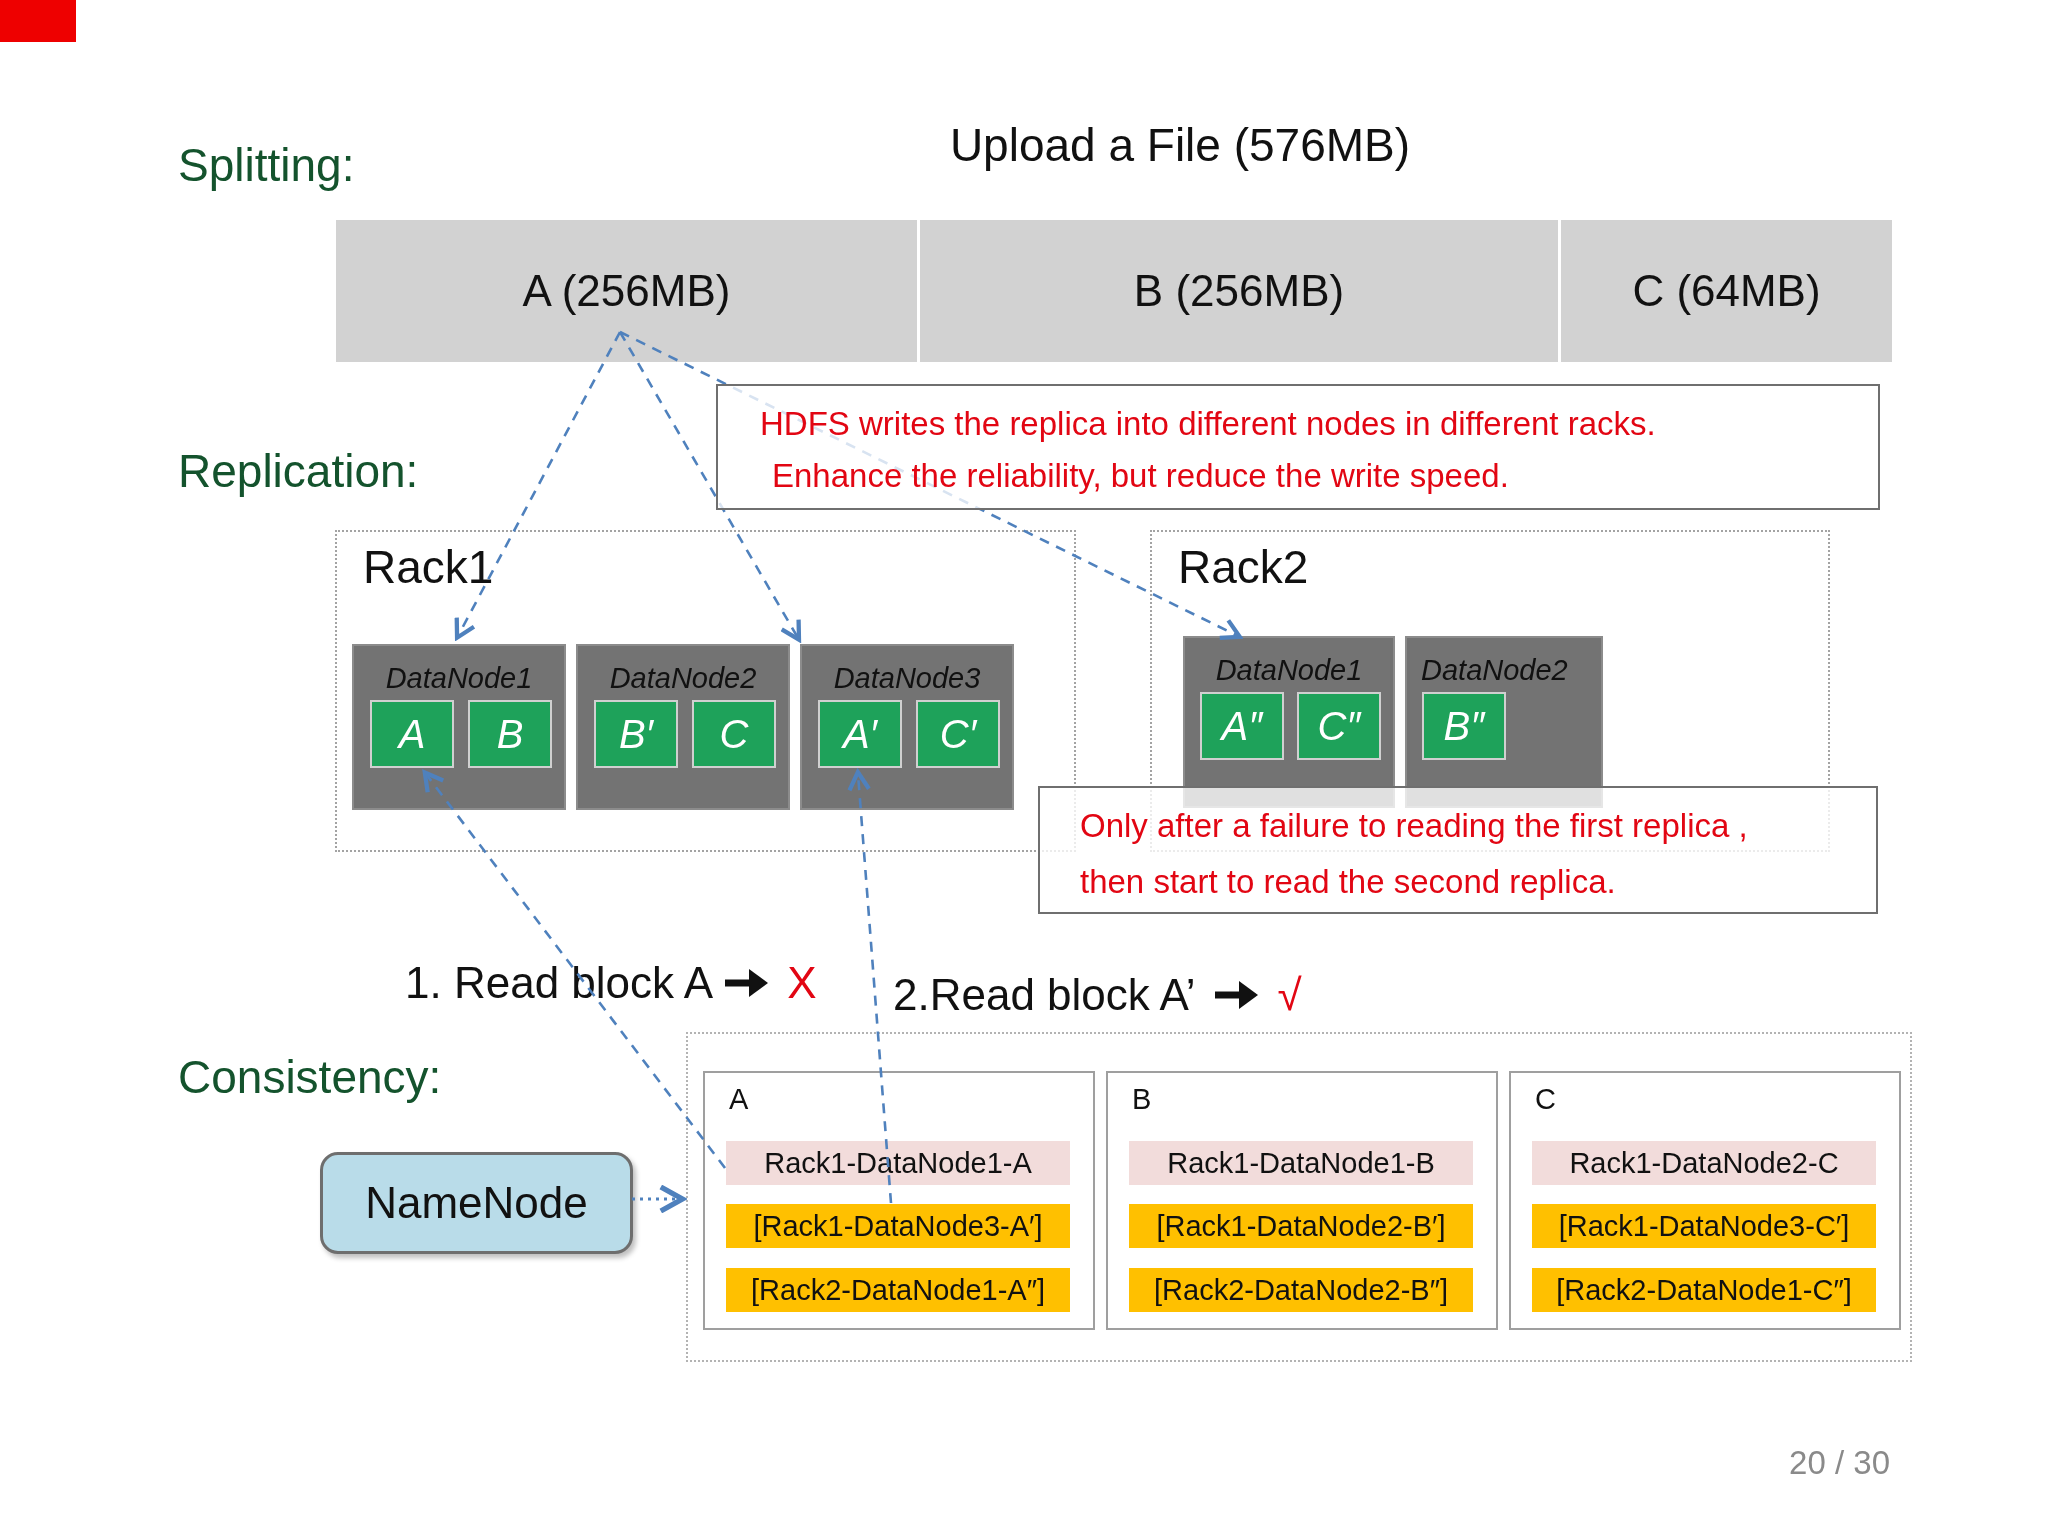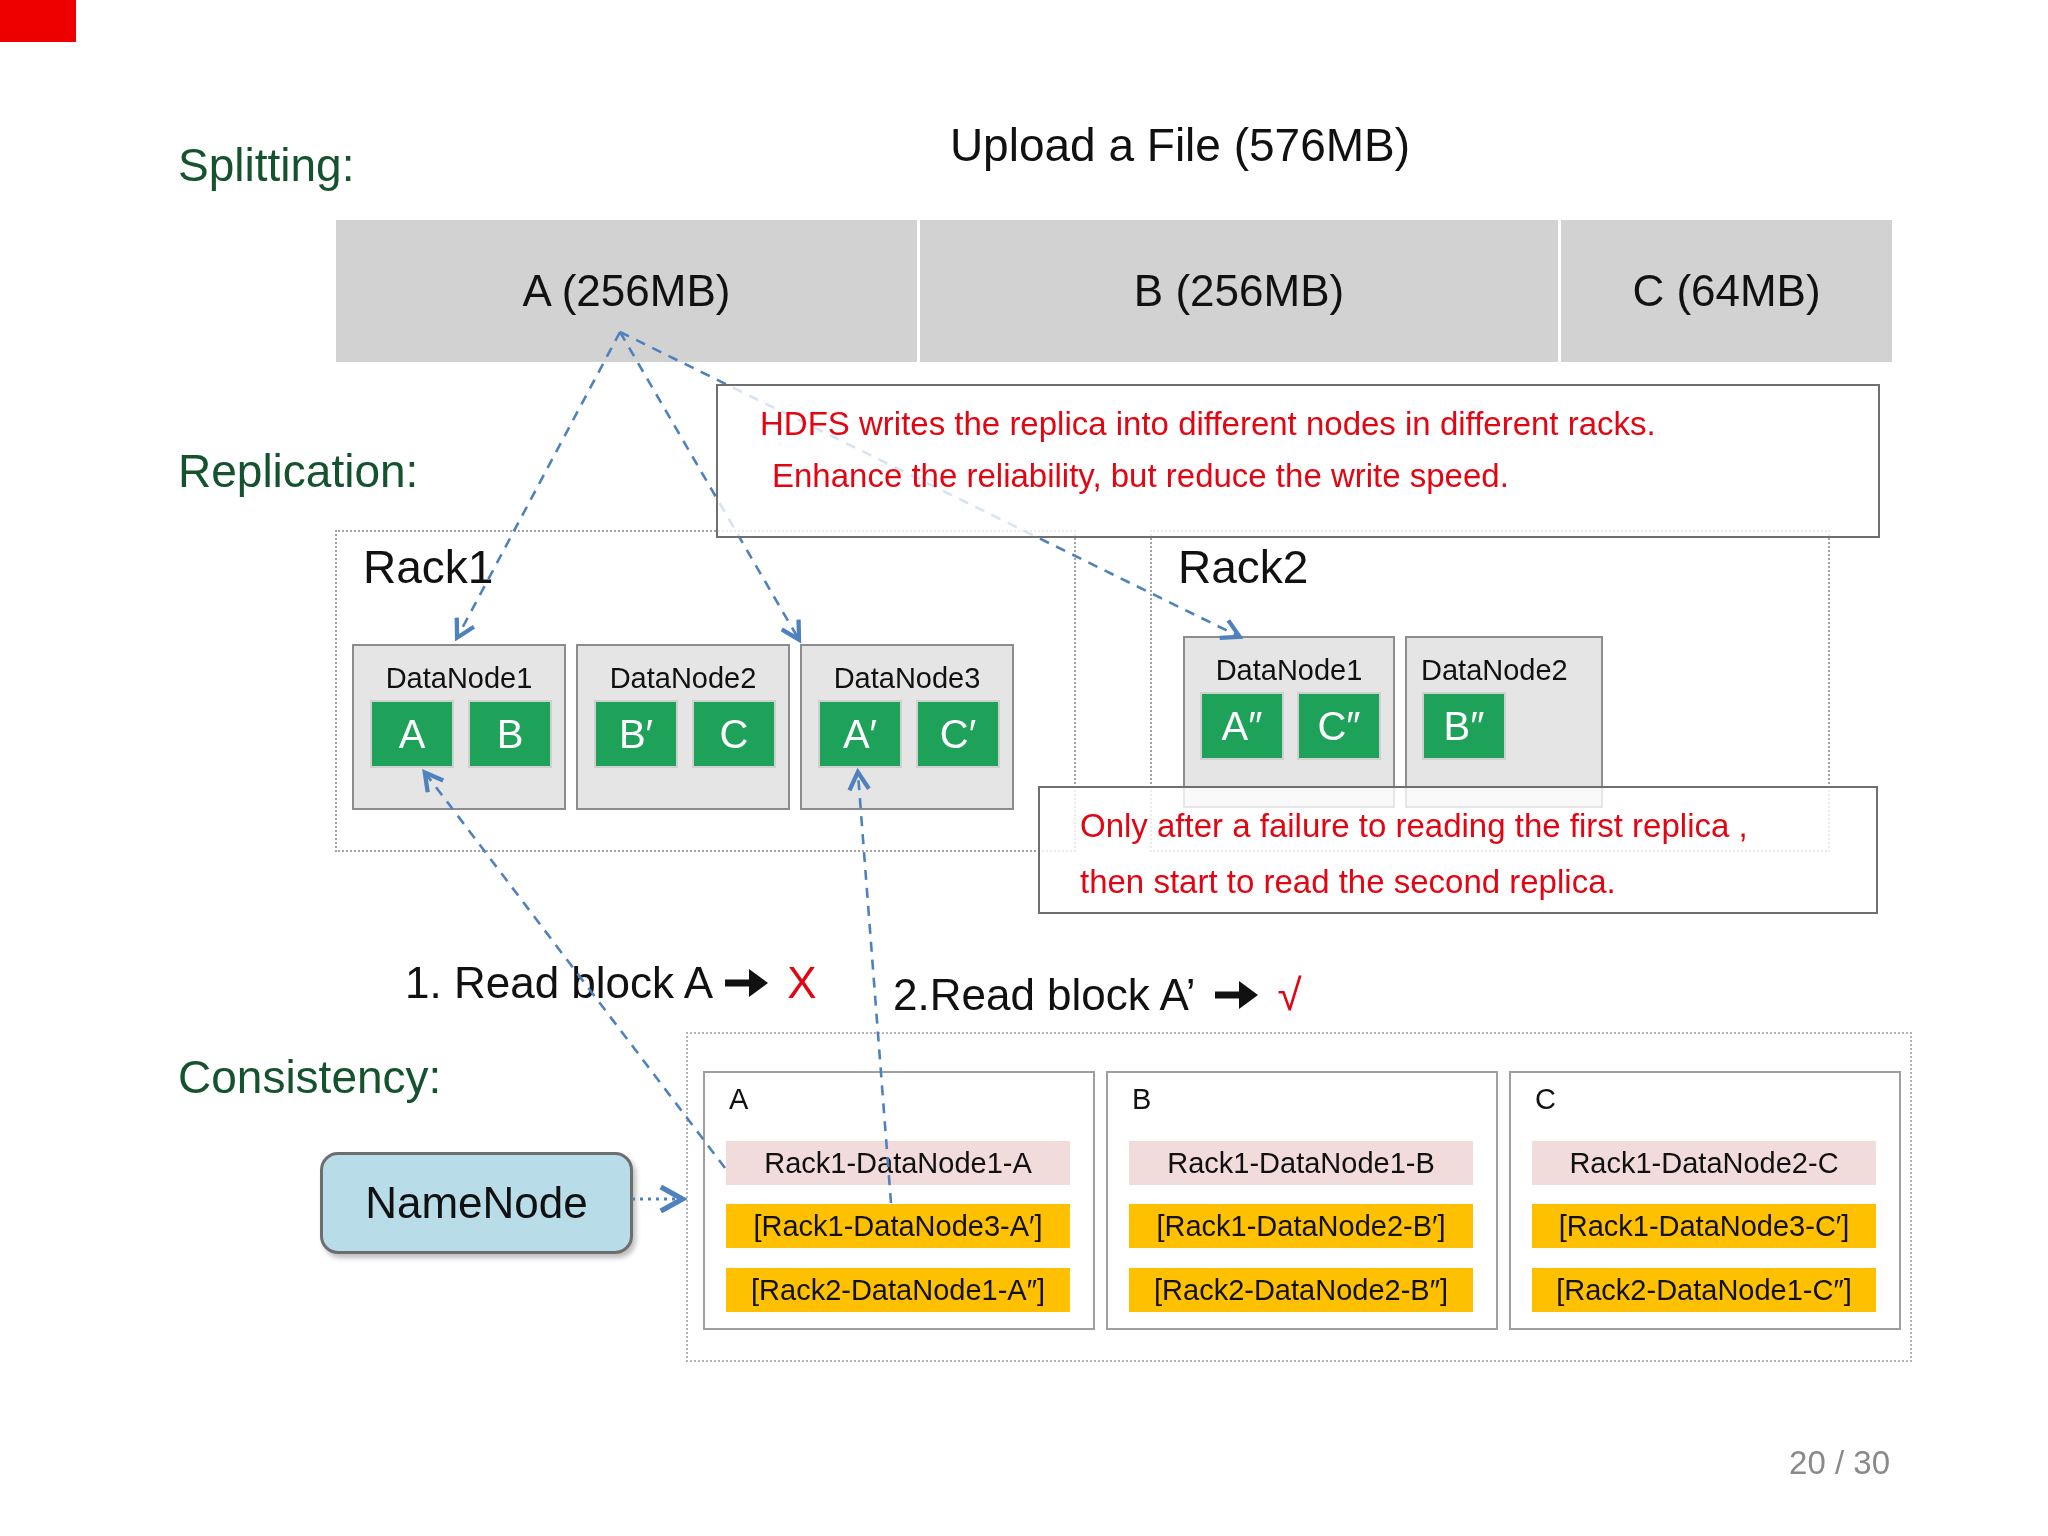--- a/index.html
+++ b/index.html
@@ -9,21 +9,21 @@
   .sec-label{font-size:46px;color:#14532d;}
   .title{font-size:46px;text-align:center;}
   .bar{display:flex;}
   .bar-seg{background:#d2d2d2;display:flex;align-items:center;justify-content:center;
            font-size:44px;color:#111;}
   .note{background:rgba(255,255,255,0.78);border:2px solid #6f6f6f;font-size:33px;
         color:#e20613;z-index:6;}
   .note div{white-space:nowrap;}
   .rack{border:2px dotted #a3a3a3;}
   .rack-label{position:absolute;left:26px;top:8px;font-size:46px;color:#111;}
-  .dnode{background:#e5e5e5;border:2px solid #8c8c8c;z-index:2;}
+  .dnode{background:#737373;border:2px solid #8c8c8c;z-index:2;font-style:italic;}
   .dnode-label{text-align:center;margin-top:16px;font-size:29px;color:#111;}
   .blk{position:absolute;top:54px;width:80px;height:64px;background:#1ea25a;
        border:2px solid #d0d0d0;color:#fff;font-size:40px;display:flex;
        align-items:center;justify-content:center;}
   .readline{display:flex;align-items:center;font-size:44px;z-index:4;}
   .readline .res{color:#e20613;margin-left:18px;}
   .readline svg{margin-left:10px;}
   .outerbox{border:2px dotted #b3b3b3;}
   .metabox{background:#ffffff;border:2px solid #9f9f9f;}
   .metabox .mlabel{position:absolute;left:24px;top:10px;font-size:29px;}
@@ -98,21 +98,21 @@
     <g stroke="#4f81bd" stroke-width="2.6" fill="none" stroke-dasharray="10 8">
       <line x1="620" y1="332" x2="458" y2="636" marker-end="url(#ah)"></line>
       <line x1="620" y1="332" x2="798" y2="638" marker-end="url(#ah)"></line>
       <line x1="620" y1="332" x2="1238" y2="636" marker-end="url(#ah)"></line>
       <line x1="725" y1="1168" x2="426" y2="774" marker-end="url(#ah)"></line>
       <line x1="891" y1="1203" x2="858" y2="774" marker-end="url(#ah)"></line>
     </g>
     <line x1="632" y1="1199" x2="680" y2="1199" stroke="#4f81bd" stroke-width="3.2" stroke-dasharray="3 5" marker-end="url(#ah)"></line>
   </svg>
 
-  <div class="abs note" style="left:716px;top:384px;width:1164px;height:154px;padding:12px 0 0 42px;box-sizing:border-box;line-height:52px;">
+  <div class="abs note" style="left:716px;top:384px;width:1164px;height:126px;padding:12px 0 0 42px;box-sizing:border-box;line-height:52px;">
     <div>HDFS writes the replica into different nodes in different racks.</div>
     <div style="padding-left:12px;">Enhance the reliability, but reduce the write speed.</div>
   </div>
   <div class="abs note" style="left:1038px;top:786px;width:840px;height:128px;padding:10px 0 0 40px;box-sizing:border-box;line-height:56px;">
     <div>Only after a failure to reading the first replica ,</div>
     <div>then start to read the second replica.</div>
   </div>
 
   <div class="abs readline" style="left:405px;top:958px;">
     <span>1. Read block A</span>

